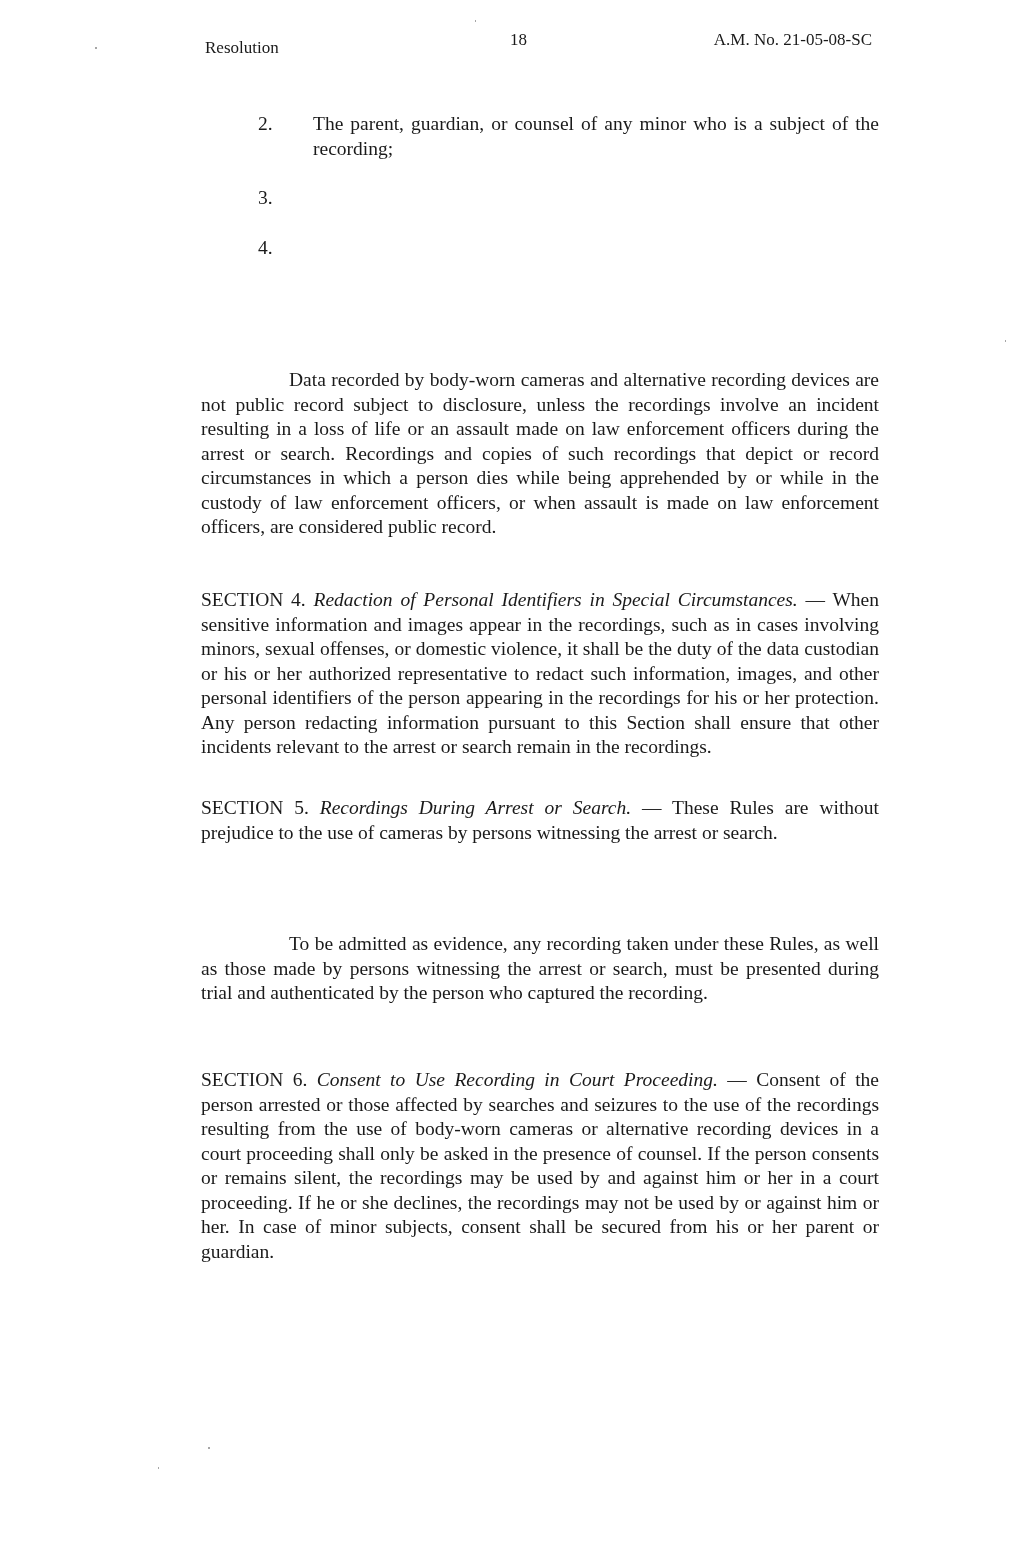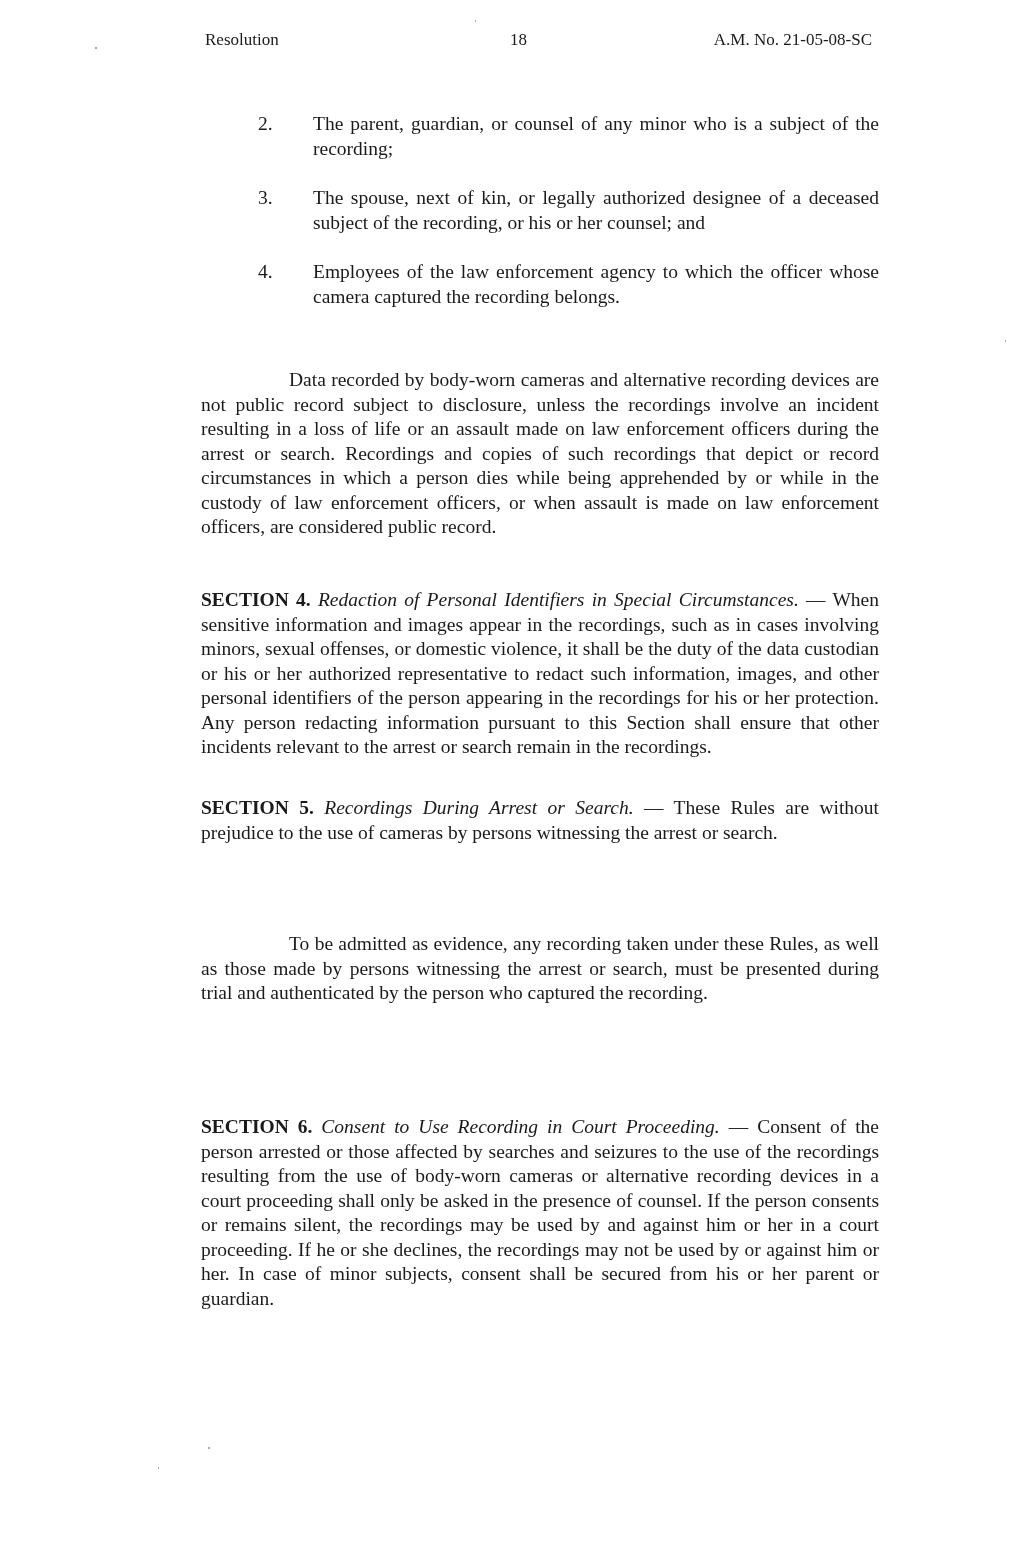--- a/index.html
+++ b/index.html
@@ -9,66 +9,64 @@
     position: relative;
     overflow: hidden;
     font-family: "Liberation Serif", "DejaVu Serif", serif;
     color: #1a1a1a;
   }
   .header {
     position: absolute; top: 30px; left: 205px; width: 667px;
     height: 24px;
     font-size: 17px;
   }
-  .header .left { position: absolute; left: 0; top: 0; }
+  .header .left { position: absolute; left: 0; top: 8px; }
   .header .center { position: absolute; left: 305px; top: 0; }
   .header .right { position: absolute; right: 0; top: 0; }
 
   .page { position: absolute; left: 201px; width: 678px; font-size: 19.5px; line-height: 24.5px; }
 
   .list { top: 112px; }
   .list-item { display: flex; margin-bottom: 25px; }
   .list-num { width: 30px; flex: 0 0 30px; padding-left: 57px; }
   .list-text { flex: 1; text-align: justify; text-align-last: left; margin-left: 25px; }
 
   .para { text-align: justify; margin: 0; }
   .indent { text-indent: 88px; }
 
   .p-data { top: 368px; }
   .s4 { top: 588px; }
   .s5 { top: 796px; }
   .p-evidence { top: 932px; }
-  .s6 { top: 1068px; margin-top: 47px; }
+  .s6 { top: 1068px; }
 
-  .sec-label { font-weight: bold; }
+  .sec-label { font-weight: normal; }
   .sec-title { font-weight: normal; font-style: italic; }
 
   .speck { position: absolute; background: #888; border-radius: 50%; }
 </style>
 </head>
 <body>
 
 <div class="header">
   <span class="left">Resolution</span>
   <span class="center">18</span>
   <span class="right">A.M. No. 21-05-08-SC</span>
 </div>
 
 <div class="page list">
   <div class="list-item">
     <span class="list-num">2.</span>
     <span class="list-text">The parent, guardian, or counsel of any minor who is a subject of the recording;</span>
   </div>
   <div class="list-item">
     <span class="list-num">3.</span>
-    <span class="list-text">The spouse, next of kin, or legally authorized designee of a deceased subject of the recording, or his or her counsel; and</span>
   </div>
   <div class="list-item">
     <span class="list-num">4.</span>
-    <span class="list-text">Employees of the law enforcement agency to which the officer whose camera captured the recording belongs.</span>
   </div>
 </div>
 
 <p class="page para indent p-data">Data recorded by body-worn cameras and alternative recording devices are not public record subject to disclosure, unless the recordings involve an incident resulting in a loss of life or an assault made on law enforcement officers during the arrest or search.  Recordings and copies of such recordings that depict or record circumstances in which a person dies while being apprehended by or while in the custody of law enforcement officers, or when assault is made on law enforcement officers, are considered public record.</p>
 
 <p class="page para s4">
   <span class="sec-label">SECTION 4.</span>
   <span class="sec-title">Redaction of Personal Identifiers in Special Circumstances.</span>
   <span>— When sensitive information and images appear in the recordings, such as in cases involving minors, sexual offenses, or domestic violence, it shall be the duty of the data custodian or his or her authorized representative to redact such information, images, and other personal identifiers of the person appearing in the recordings for his or her protection.  Any person redacting information pursuant to this Section shall ensure that other incidents relevant to the arrest or search remain in the recordings.</span>
 </p>

